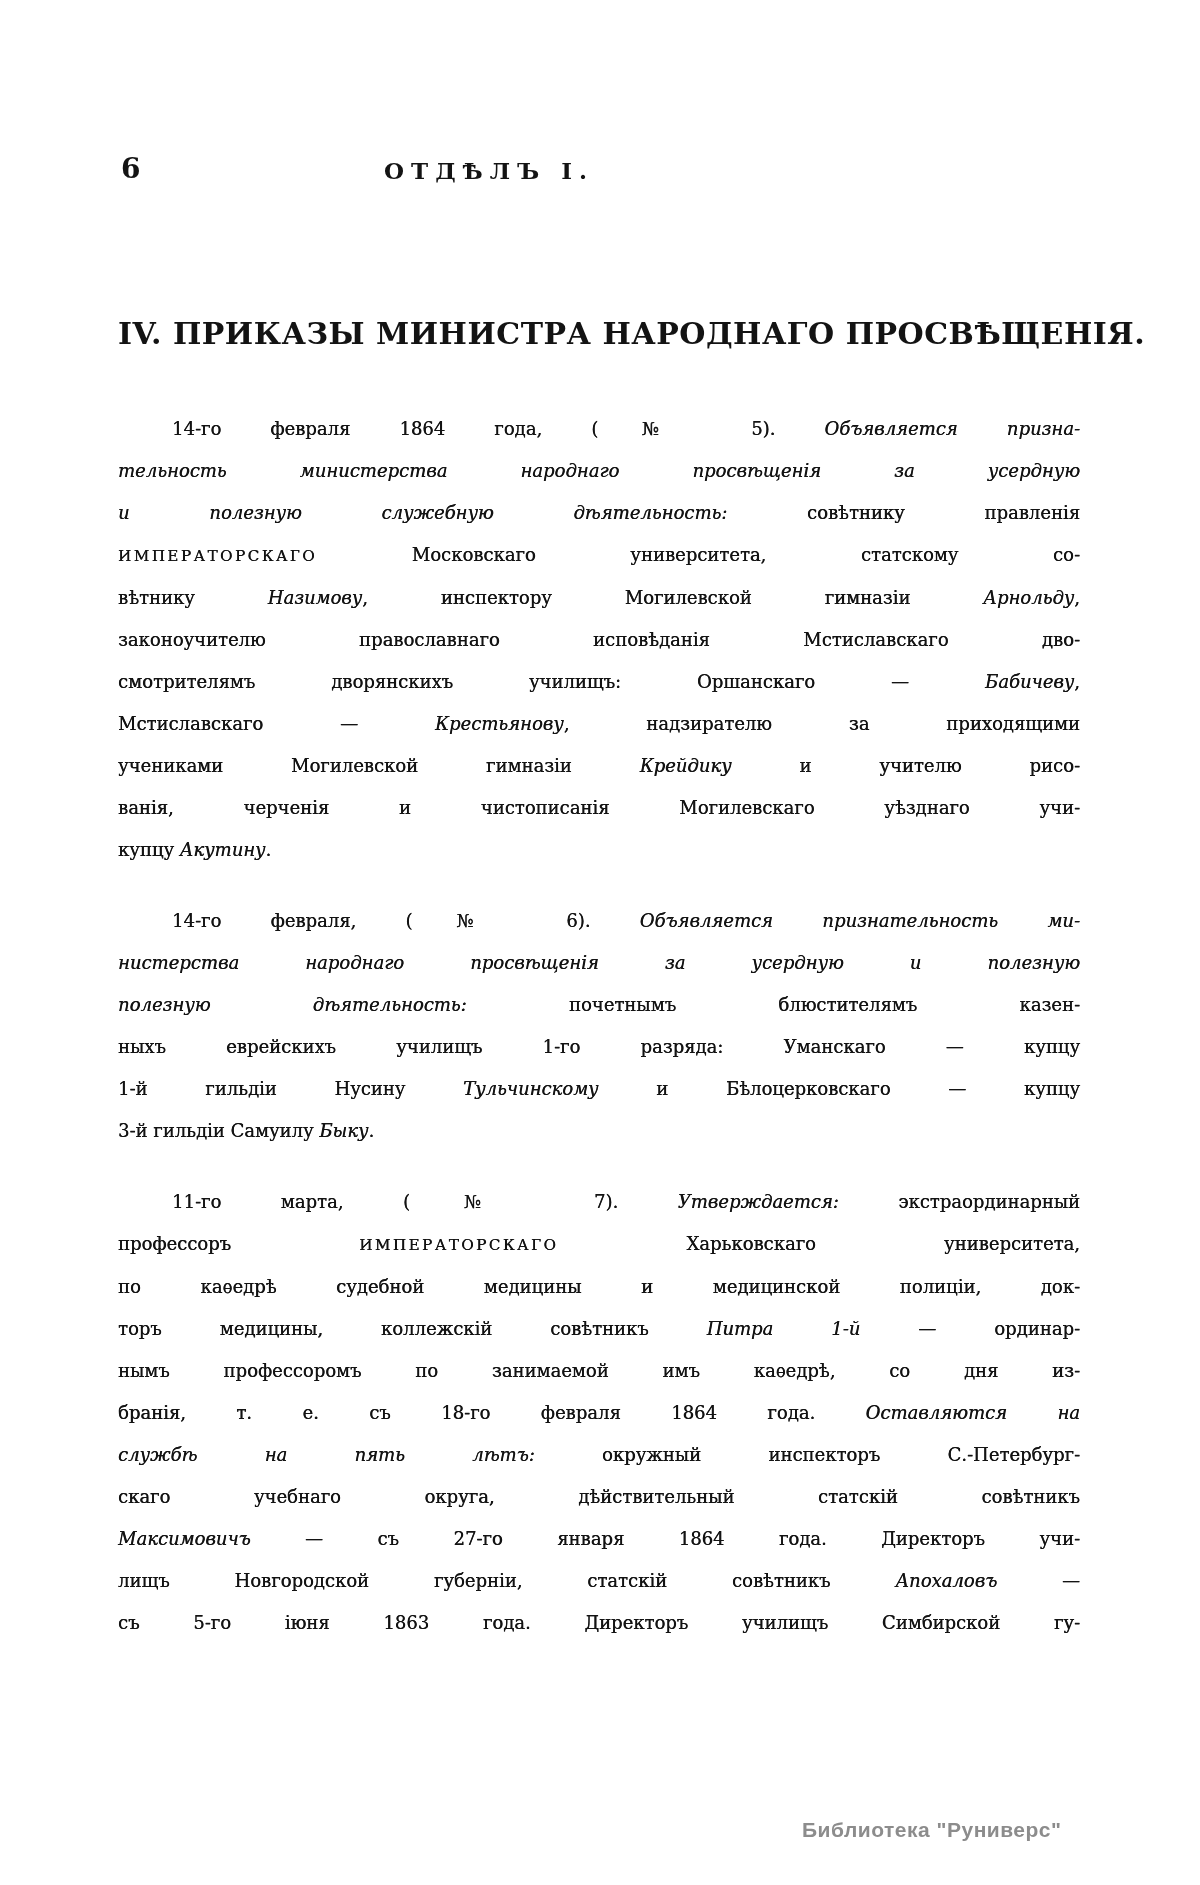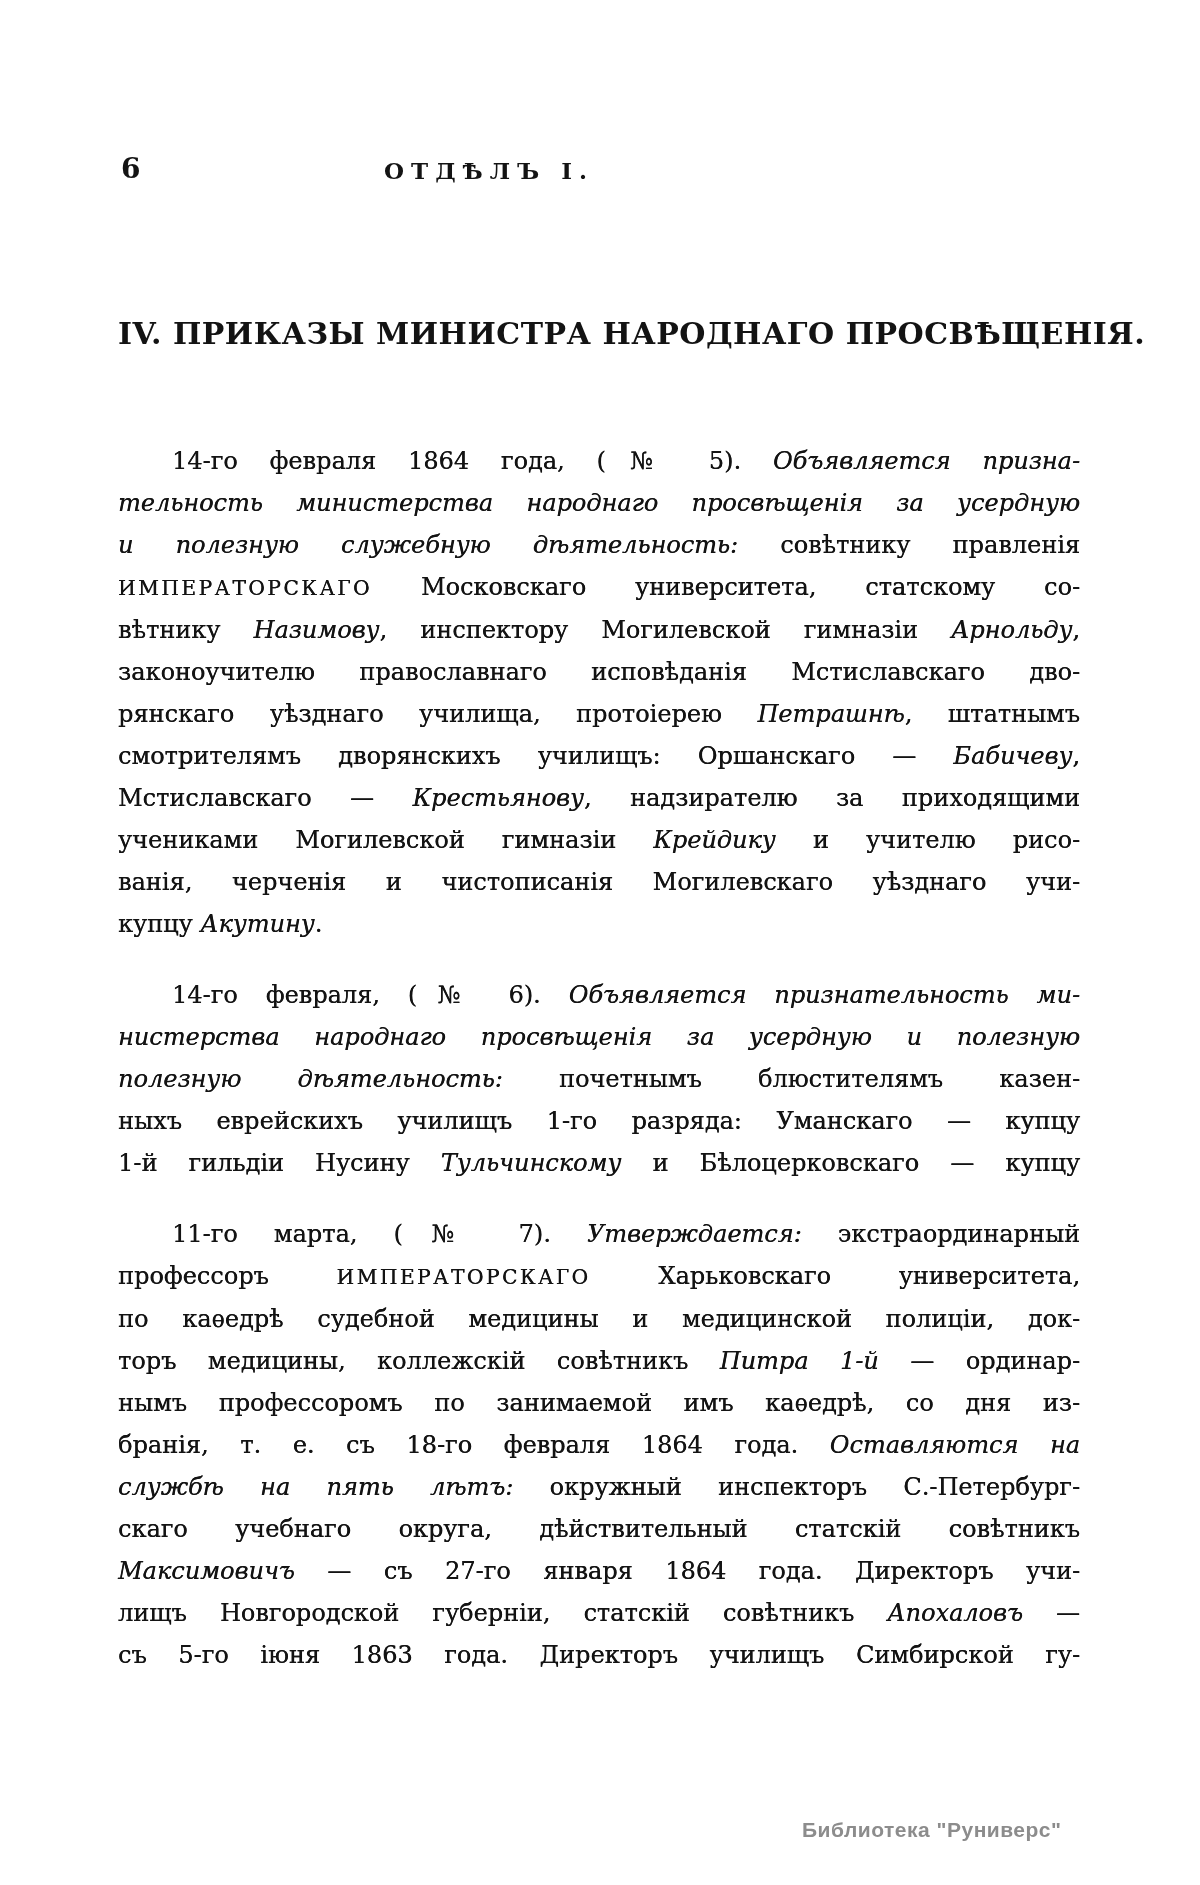--- a/index.html
+++ b/index.html
@@ -36,23 +36,23 @@
     width: 962px;
     text-align: center;
     font-size: 30px;
     font-weight: bold;
     letter-spacing: 0.5px;
     white-space: nowrap;
   }
   .body-col {
     position: absolute;
     left: 118px;
-    top: 440px;
+    top: 408px;
     width: 962px;
-    font-size: 24px;
+    font-size: 18px;
     line-height: 42px;
     text-shadow: 0.3px 0 0 currentColor;
   }
   .para { margin: 0 0 29px 0; }
   .line {
     text-align: justify;
     text-align-last: justify;
   }
   .para .line:first-child { text-indent: 54px; }
   .line.short { text-align-last: left; }
@@ -81,33 +81,33 @@
   <div class="running-head">ОТДѢЛЪ I.</div>
   <div class="title">IV. ПРИКАЗЫ МИНИСТРА НАРОДНАГО ПРОСВѢЩЕНІЯ.</div>
   <div class="body-col">
       <div class="para">
         <div class="line"><span>14-го февраля 1864 года, (№ 5). </span><span class="i">Объявляется призна-</span></div>
         <div class="line"><span class="i">тельность министерства народнаго просвѣщенія за усердную</span></div>
         <div class="line"><span class="i">и полезную служебную дѣятельность:</span><span> совѣтнику правленія</span></div>
         <div class="line"><span class="sc">Императорскаго</span><span> Московскаго университета, статскому со-</span></div>
         <div class="line"><span>вѣтнику </span><span class="i">Назимову</span><span>, инспектору Могилевской гимназіи </span><span class="i">Арнольду</span><span>,</span></div>
         <div class="line"><span>законоучителю православнаго исповѣданія Мстиславскаго дво-</span></div>
-        <div class="line"><span>рянскаго уѣзднаго училища, протоіерею </span><span class="i">Петрашнѣ</span><span>, штатнымъ</span></div>
         <div class="line"><span>смотрителямъ дворянскихъ училищъ: Оршанскаго — </span><span class="i">Бабичеву</span><span>,</span></div>
         <div class="line"><span>Мстиславскаго — </span><span class="i">Крестьянову</span><span>, надзирателю за приходящими</span></div>
         <div class="line"><span>учениками Могилевской гимназіи </span><span class="i">Крейдику</span><span> и учителю рисо-</span></div>
         <div class="line"><span>ванія, черченія и чистописанія Могилевскаго уѣзднаго учи-</span></div>
         <div class="line short"><span>купцу </span><span class="i">Акутину</span><span>.</span></div>
       </div>
       <div class="para">
         <div class="line"><span>14-го февраля, (№ 6). </span><span class="i">Объявляется признательность ми-</span></div>
         <div class="line"><span class="i">нистерства народнаго просвѣщенія за усердную и полезную</span></div>
         <div class="line"><span class="i">полезную дѣятельность:</span><span> почетнымъ блюстителямъ казен-</span></div>
         <div class="line"><span>ныхъ еврейскихъ училищъ 1-го разряда: Уманскаго — купцу</span></div>
         <div class="line"><span>1-й гильдіи Нусину </span><span class="i">Тульчинскому</span><span> и Бѣлоцерковскаго — купцу</span></div>
+        <div class="line short"><span>3-й гильдіи Самуилу </span><span class="i">Быку</span><span>.</span></div>
       </div>
       <div class="para">
         <div class="line"><span>11-го марта, (№ 7). </span><span class="i">Утверждается:</span><span> экстраординарный</span></div>
         <div class="line"><span>профессоръ </span><span class="sc">Императорскаго</span><span> Харьковскаго университета,</span></div>
         <div class="line"><span>по каѳедрѣ судебной медицины и медицинской полиціи, док-</span></div>
         <div class="line"><span>торъ медицины, коллежскій совѣтникъ </span><span class="i">Питра 1-й</span><span> — ординар-</span></div>
         <div class="line"><span>нымъ профессоромъ по занимаемой имъ каѳедрѣ, со дня из-</span></div>
         <div class="line"><span>бранія, т. е. съ 18-го февраля 1864 года. </span><span class="i">Оставляются на</span></div>
         <div class="line"><span class="i">службѣ на пять лѣтъ:</span><span> окружный инспекторъ С.-Петербург-</span></div>
         <div class="line"><span>скаго учебнаго округа, дѣйствительный статскій совѣтникъ</span></div>

